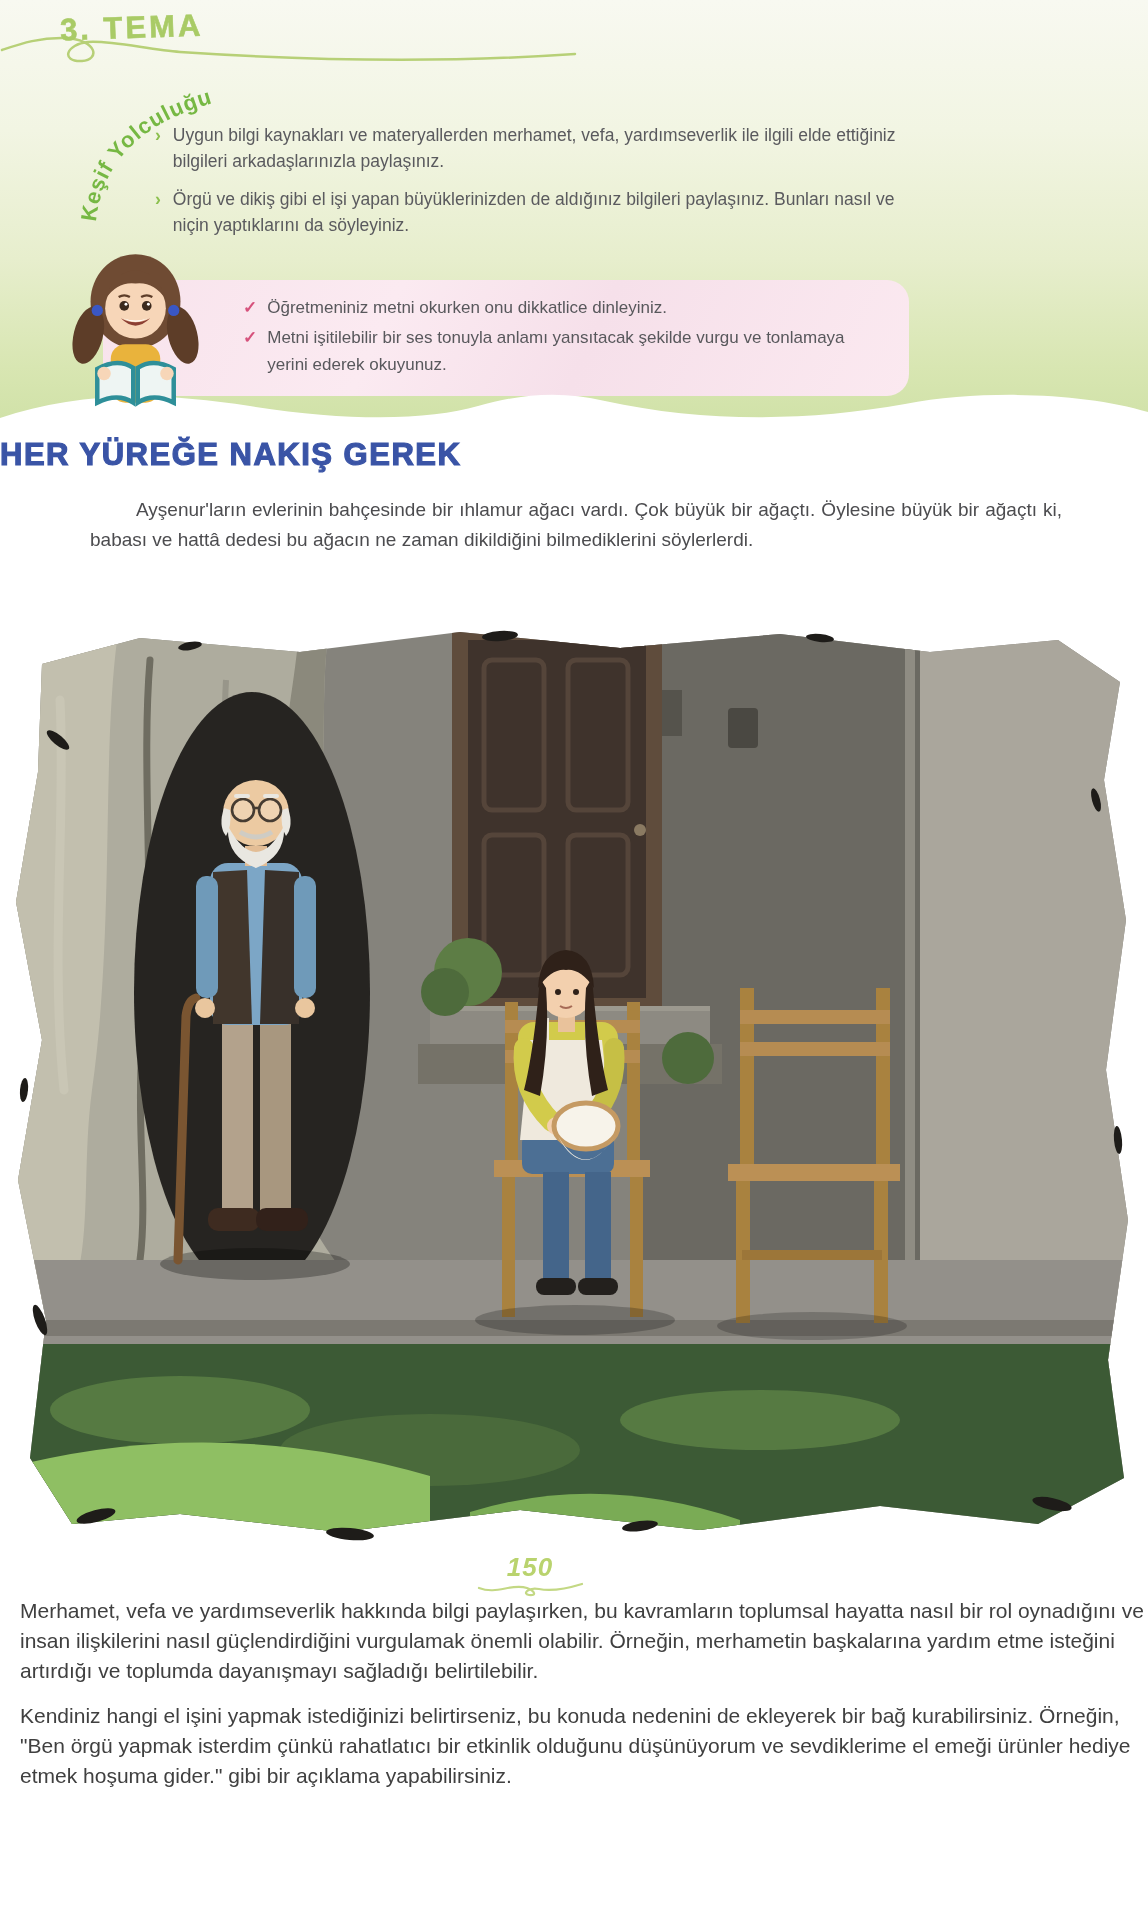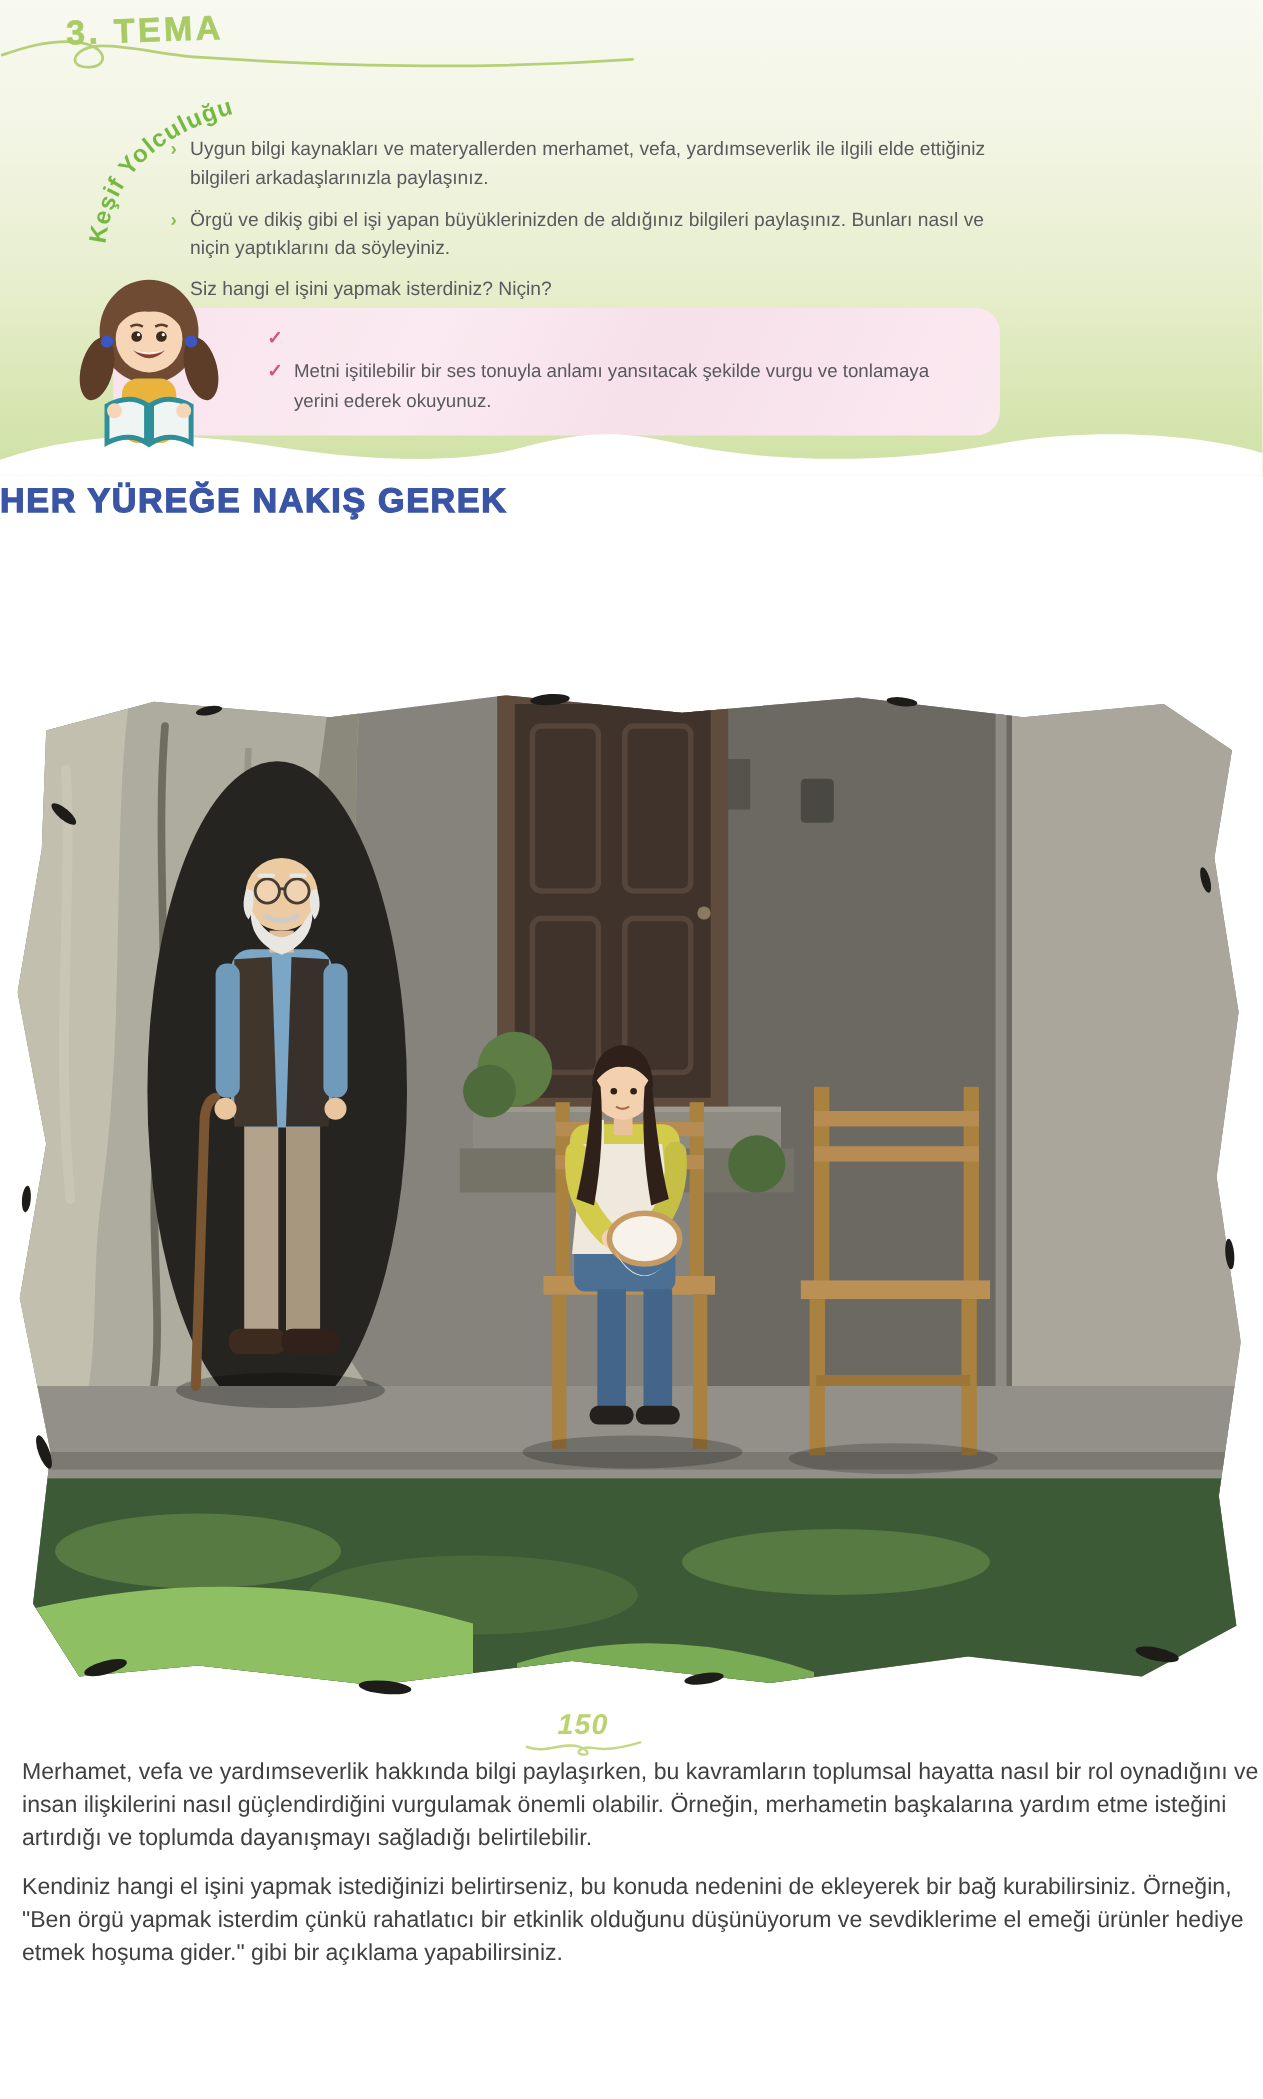--- a/index.html
+++ b/index.html
@@ -93,30 +93,27 @@
 
     <div class="kesif-list">
       <div class="kesif-item">
         <span class="kesif-bullet">›</span>
         <span>Uygun bilgi kaynakları ve materyallerden merhamet, vefa, yardımseverlik ile ilgili elde ettiğiniz bilgileri arkadaşlarınızla paylaşınız.</span>
       </div>
       <div class="kesif-item">
         <span class="kesif-bullet">›</span>
         <span>Örgü ve dikiş gibi el işi yapan büyüklerinizden de aldığınız bilgileri paylaşınız. Bunları nasıl ve niçin yaptıklarını da söyleyiniz.</span>
       </div>
-      <div class="kesif-item">
-        <span class="kesif-bullet">›</span>
-        <span>Siz hangi el işini yapmak isterdiniz? Niçin?</span>
-      </div>
     </div>
 
     <div class="pink-box">
       <div class="pink-checks">
         <div class="check-item">
           <span class="check-mark">✓</span>
+          <span>Öğretmeniniz metni okurken onu dikkatlice dinleyiniz.</span>
         </div>
         <div class="check-item">
           <span class="check-mark">✓</span>
           <span>Metni işitilebilir bir ses tonuyla anlamı yansıtacak şekilde vurgu ve tonlamaya yerini ederek okuyunuz.</span>
         </div>
       </div>
     </div>
 
     <svg class="girl-reading" width="135" height="172" viewBox="0 0 120 153">
       <ellipse cx="60" cy="52" rx="40" ry="42" fill="#6f4b33"></ellipse>
@@ -142,20 +139,21 @@
     </svg>
 
     <svg class="wave" width="1148" height="56" viewBox="0 0 1148 56">
       <path d="M0,56 L0,42 C70,18 150,14 250,30 C350,46 430,44 478,30 C525,17 562,15 605,25 C700,46 805,46 905,28 C985,13 1085,17 1148,36 L1148,56 Z" fill="#ffffff"></path>
     </svg>
   </div>
 
   <div class="reading-title">HER YÜREĞE NAKIŞ GEREK</div>
 
   <div class="story">
+    <p>Ayşenur'ların evlerinin bahçesinde bir ıhlamur ağacı vardı. Çok büyük bir ağaçtı. Öylesine büyük bir ağaçtı ki, babası ve hattâ dedesi bu ağacın ne zaman dikildiğini bilmediklerini söylerlerdi.</p>
   </div>
 
   <div class="scene-wrap">
     <svg width="1148" height="934" viewBox="0 0 1148 934">
       <defs>
         <clipPath id="torn">
           <path d="M42,44 L140,18 L300,32 L460,12 L620,28 L780,14 L930,32 L1058,20 L1120,62
                    L1104,160 L1126,300 L1106,450 L1128,600 L1108,740 L1124,858
                    L1038,904 L880,886 L700,910 L520,890 L340,912 L180,894 L72,904
                    L30,838 L46,700 L18,560 L42,420 L16,282 L38,152 Z"></path>

